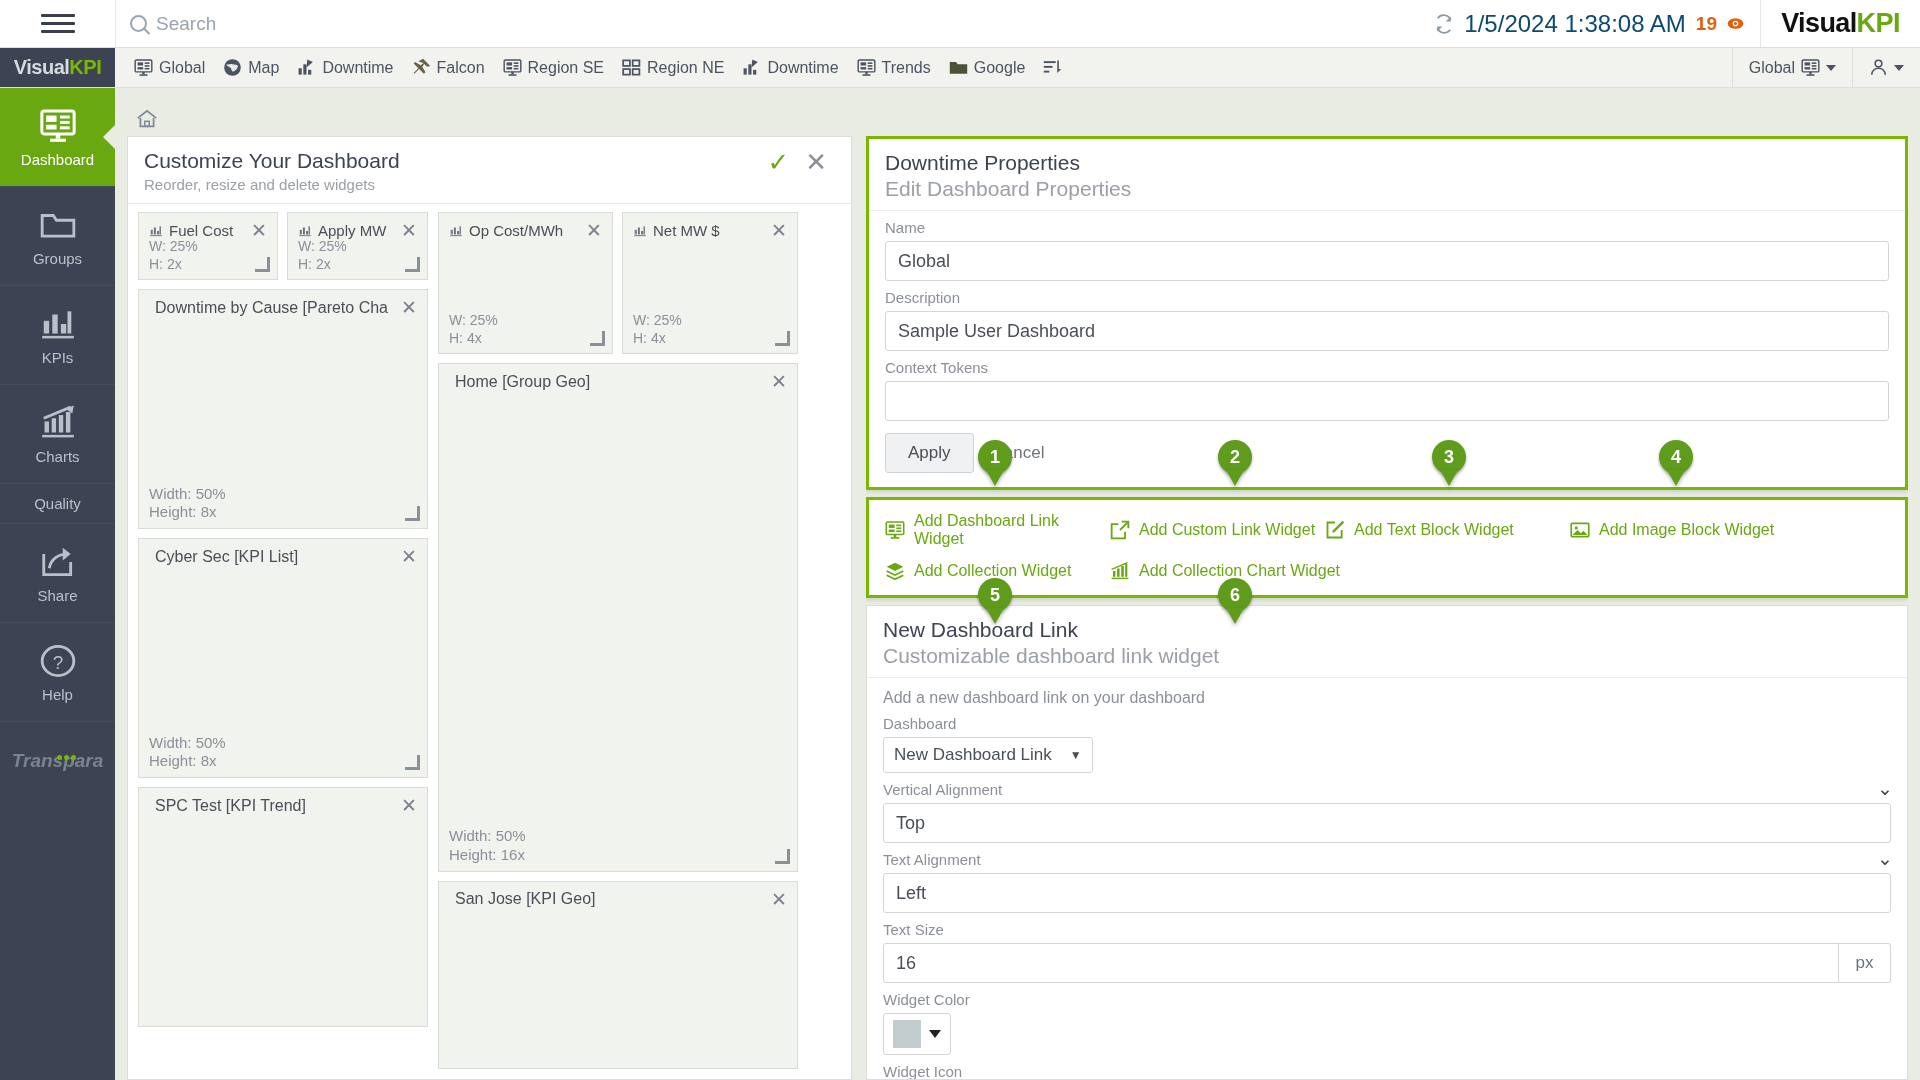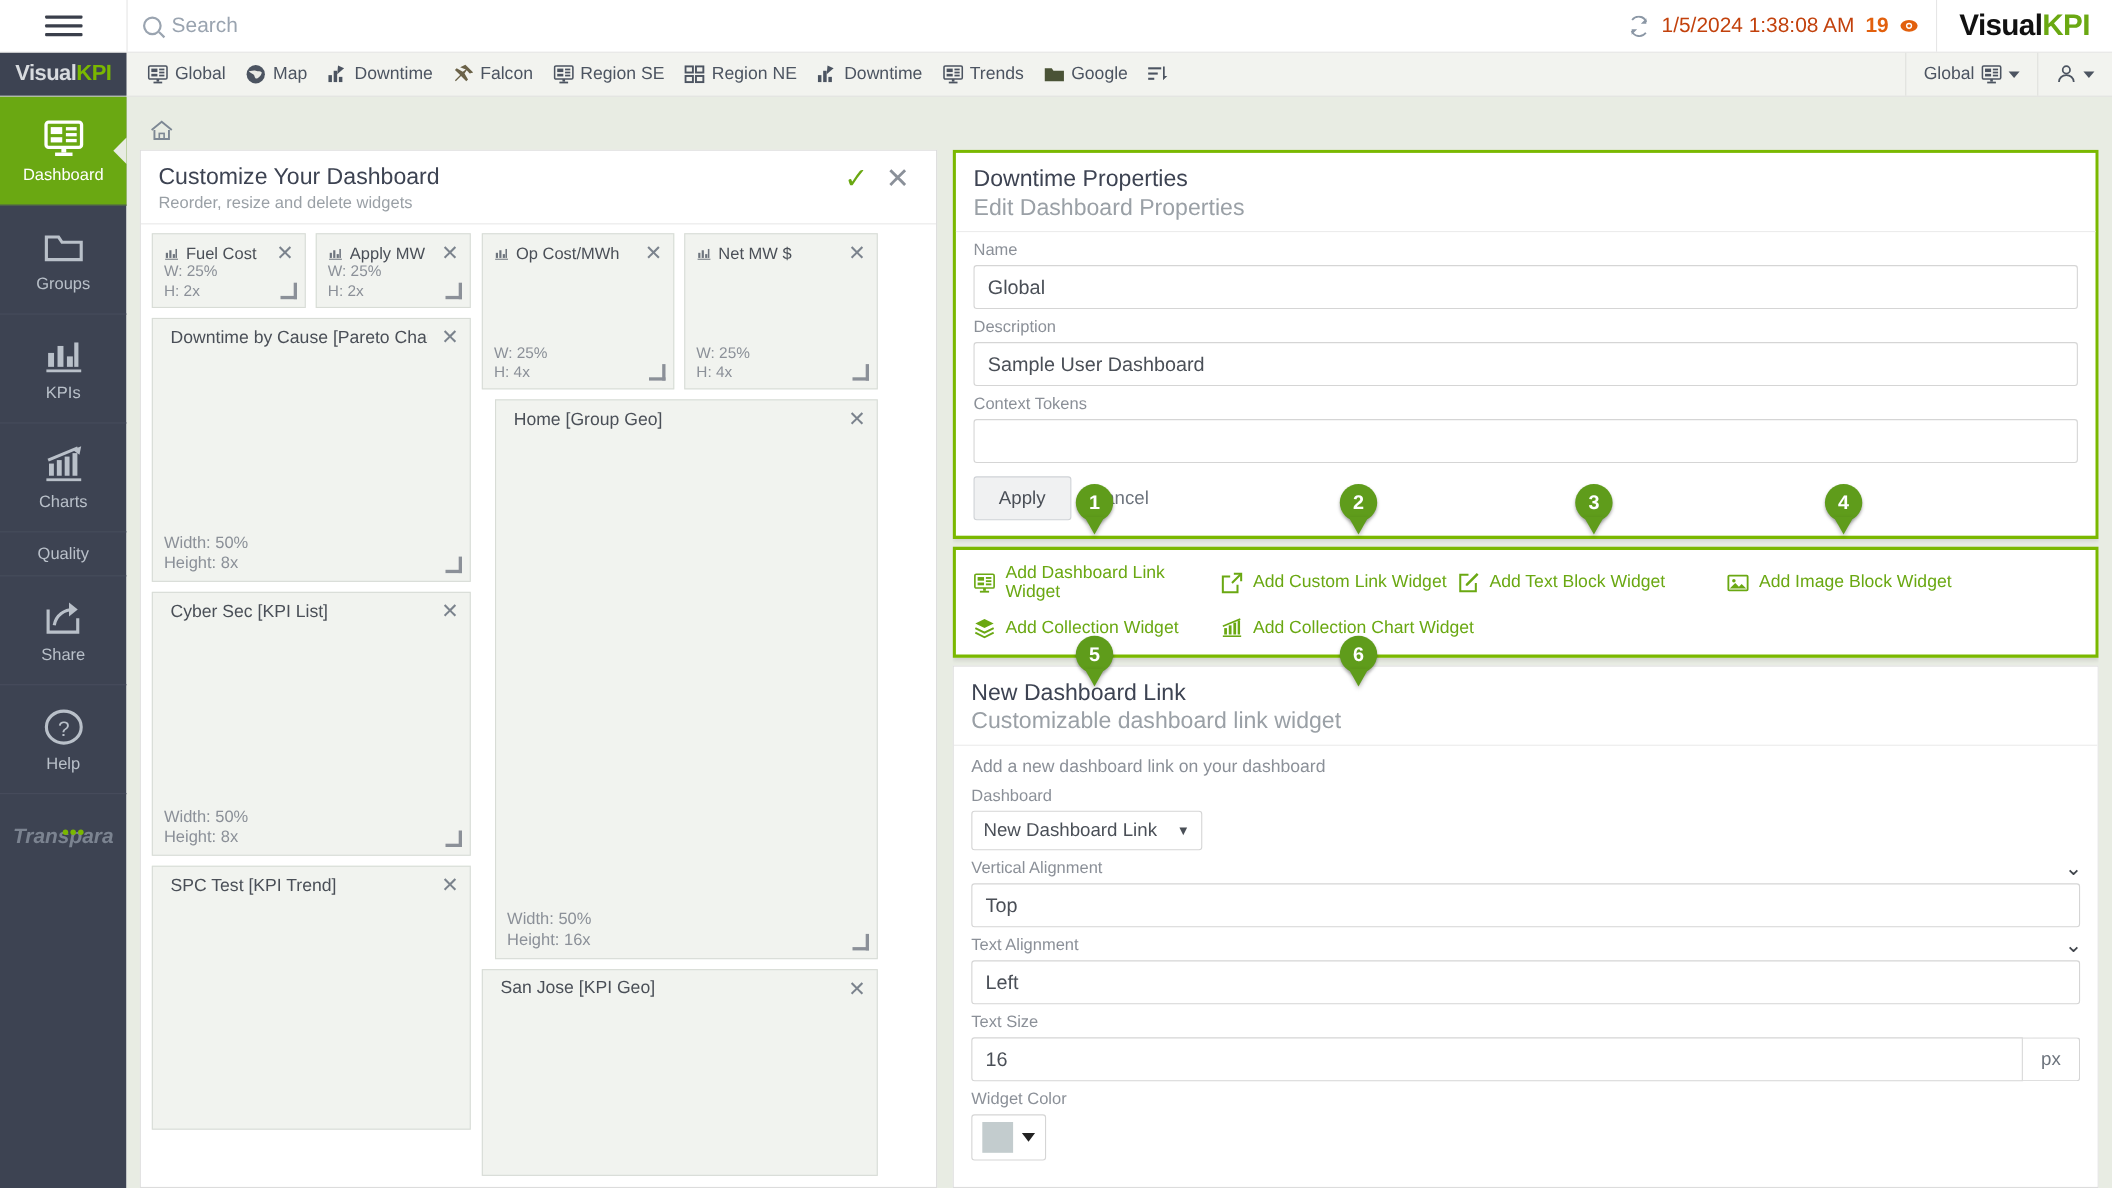--- a/index.html
+++ b/index.html
@@ -16,21 +16,21 @@
   #hamburger-cell { width:115px; display:flex; align-items:center; justify-content:center; cursor:pointer; }
   .ham-lines { width:34px; }
   .ham-lines i { display:block; height:3px; background:#3a3f4b; margin:5px 0; border-radius:1px; }
   #topbar-divider { width:1px; background:#e6e6e6; }
   #search-area { flex:1; display:flex; align-items:center; padding-left:14px; gap:9px; cursor:text; }
   #search-area .mag { width:17px; height:17px; border:2px solid #9aa4b0; border-radius:50%; position:relative; }
   #search-area .mag::after { content:""; position:absolute; width:2px; height:7px; background:#9aa4b0; transform:rotate(-45deg); right:-3px; bottom:-5px; }
   #search-placeholder { color:#9aa4b0; font-size:19px; }
   #topbar-right { display:flex; align-items:center; padding-right:16px; gap:10px; }
   .refresh-ic { width:20px; height:20px; color:#8b97a5; }
-  #timestamp { color:#c2410c; font-size:19px; white-space:nowrap; }
+  #timestamp { color:#0c4a6e; font-size:24px; white-space:nowrap; }
   #view-count { color:#e2600d; font-size:19px; font-weight:600;text-align:right; }
   .eye-ic { width:17px; height:17px; }
   #logo-cell { width:160px; display:flex; align-items:center; justify-content:center; border-left:1px solid #e6e6e6; }
   #logo-cell .lg { font-size:27px; font-weight:bold; letter-spacing:-0.6px; }
   .lg .v { color:#111; } .lg .k { color:#6aa812; }
 
   
   #navbar { height:40px; background:#f2f3ef; border-bottom:1px solid #dfe0dc; display:flex; align-items:stretch; }
   #brand { width:115px; background:#3d4352; display:flex; align-items:center; justify-content:center; }
   #brand .bl { font-size:20px; font-weight:bold; letter-spacing:-0.5px; }
@@ -489,21 +489,21 @@
                     <span class="tile-x">✕</span>
                   </div>
                   <div class="tile-meta">
                     <div>W: 25%</div>
                     <div>H: 4x</div>
                   </div>
                   <div class="resizer"></div>
                 </div>
               </div>
 
-              <div class="tile" style="height:542px;margin-left:12px;">
+              <div class="tile" style="height:542px;">
                 <div class="tile-head">
                   <span class="tile-title big">Home [Group Geo]</span>
                   <span class="tile-x">✕</span>
                 </div>
                 <div class="tile-meta big">
                   <div>Width: 50%</div>
                   <div>Height: 16x</div>
                 </div>
                 <div class="resizer"></div>
               </div>
@@ -640,20 +640,23 @@
             </div>
 
             <div class="field">
               <label>Widget Color</label>
               <div class="swatchwrap">
                 <span class="swatch" style="background: rgb(195, 204, 206);"></span>
                 <span class="swatch-caret"></span>
               </div>
             </div>
 
+            <div class="field">
+              <label>Widget Icon</label>
+            </div>
           </div>
 
         </div>
       </div>
     </div>
   </div>
 
   <div class="marker" style="left:978px; top:440px;">
     <div class="pin">
         <span>1</span>

